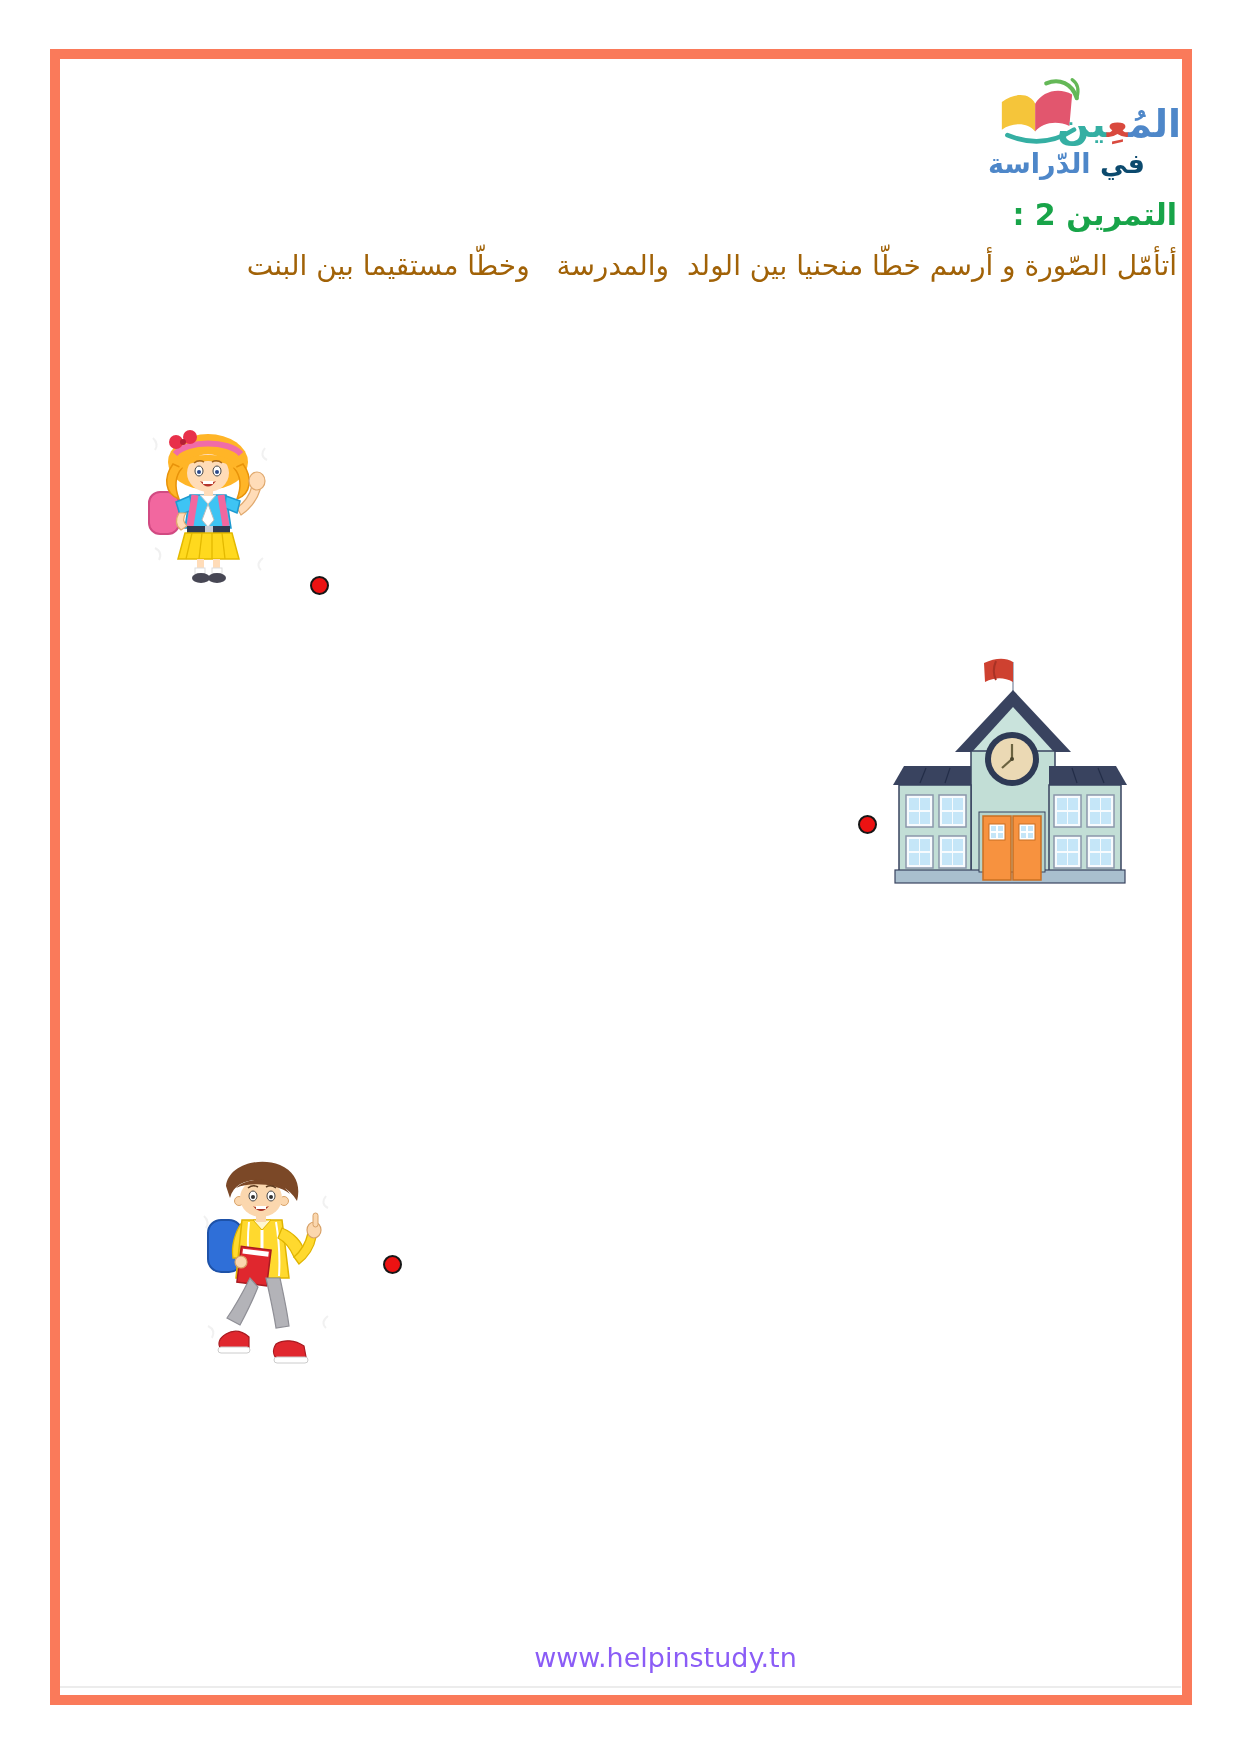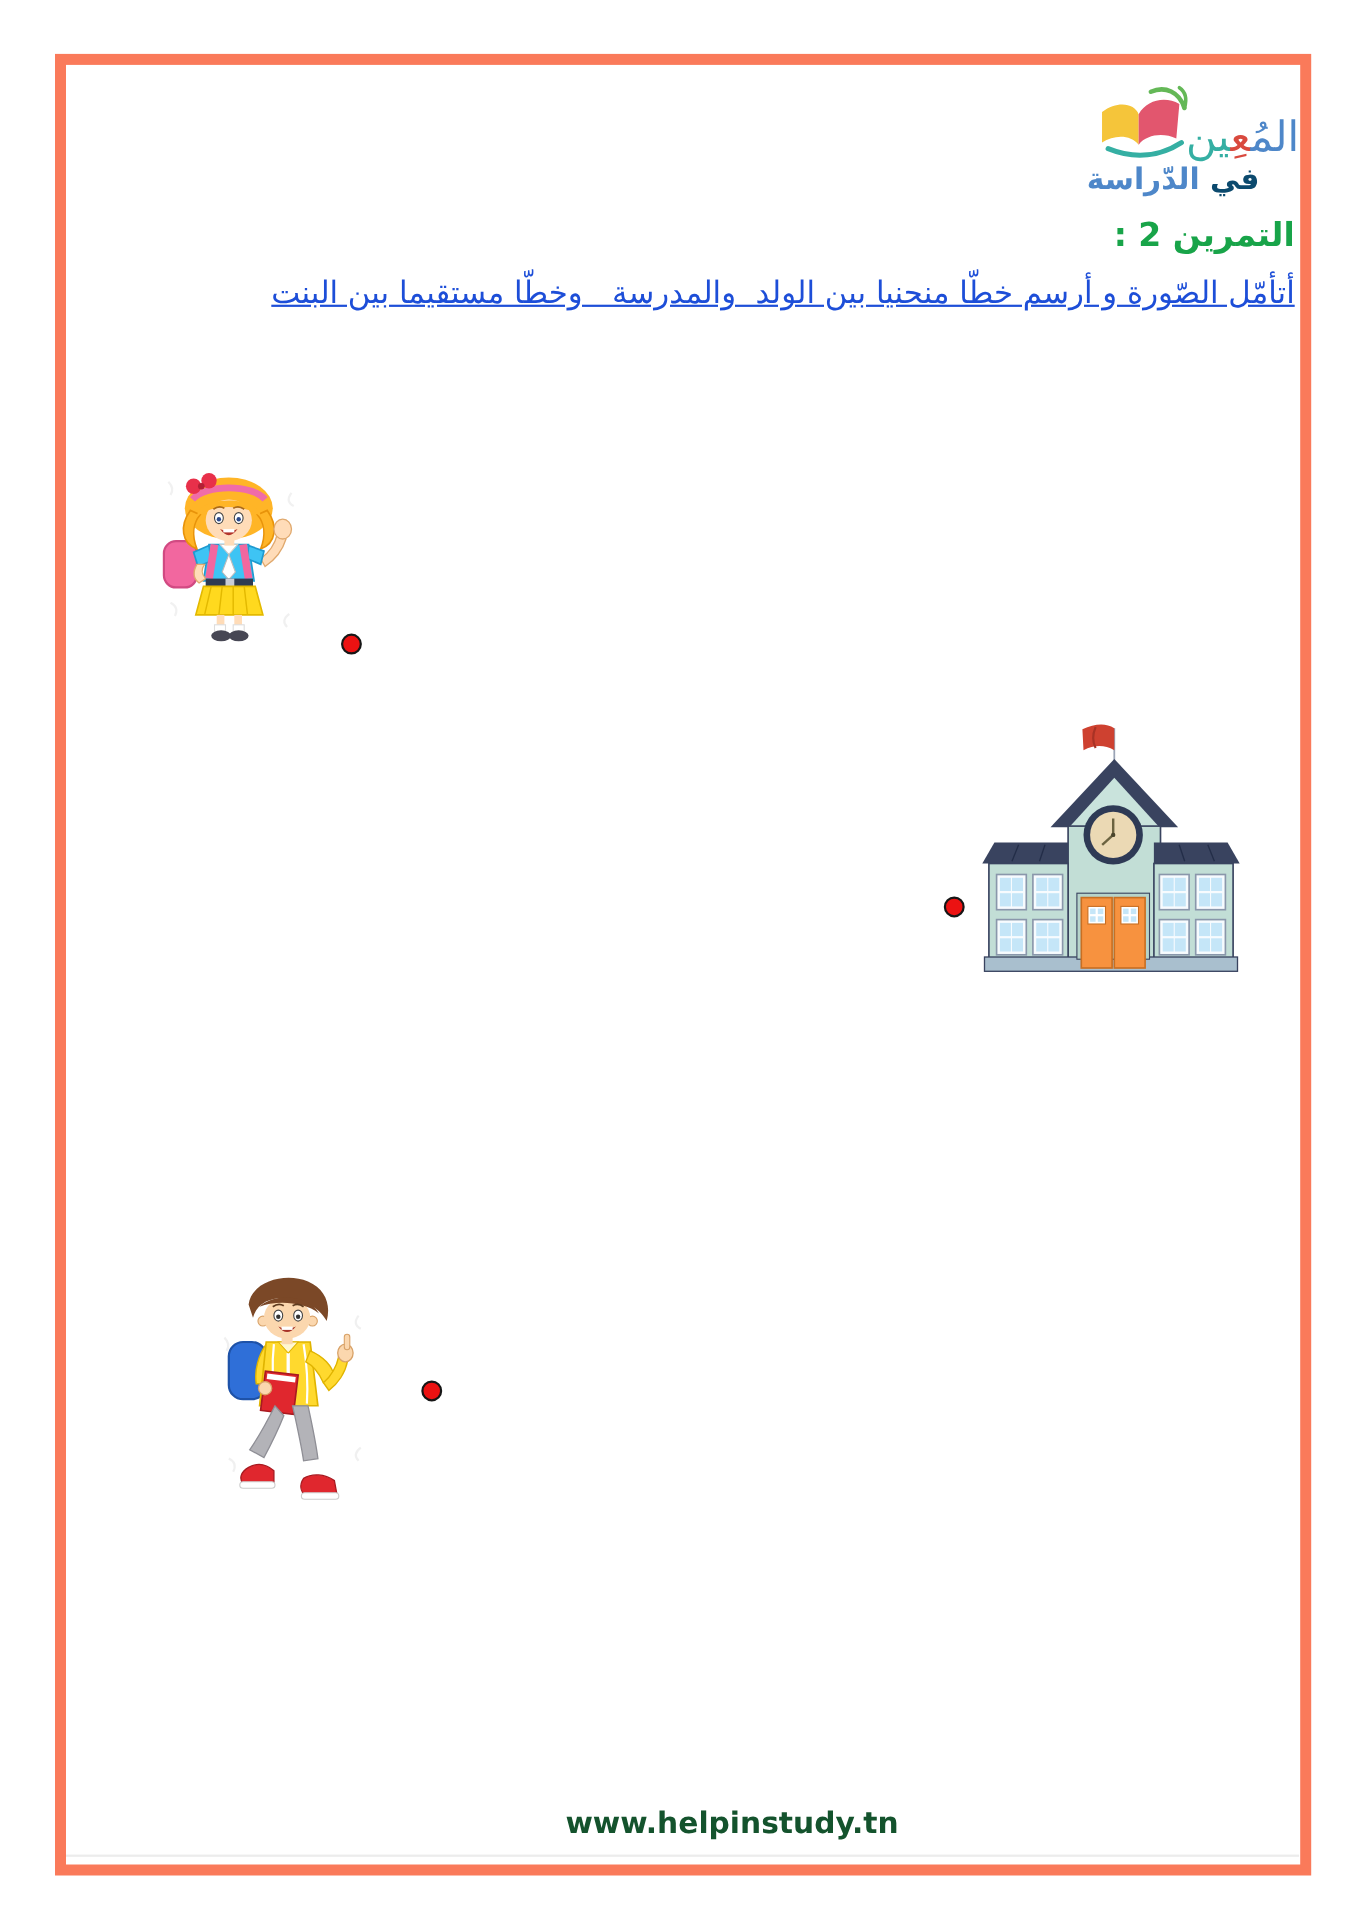--- a/index.html
+++ b/index.html
@@ -4,46 +4,46 @@
 <style>
   html,body{margin:0;padding:0;background:#ffffff;}
   .page{position:relative;width:1241px;height:1754px;background:#fff;
         font-family:"DejaVu Sans", sans-serif;overflow:hidden;}
   .frame{position:absolute;left:50px;top:49px;width:1142px;height:1656px;
          box-sizing:border-box;border:10px solid #FA7A5A;}
   
   .logo{position:absolute;left:985px;top:70px;width:200px;height:120px;}
   .logo-book{position:absolute;left:4px;top:6px;width:96px;height:74px;}
   .logo-line1{position:absolute;right:4px;top:32px;direction:rtl;
-              font-size:38px;font-weight:normal;line-height:44px;white-space:nowrap;}
+              font-size:38px;font-weight:bold;line-height:44px;white-space:nowrap;}
   .logo-line2{position:absolute;right:40px;top:78px;direction:rtl;
               font-size:27px;font-weight:bold;line-height:32px;white-space:nowrap;}
   .lg-blue{color:#4E87C9;} .lg-red{color:#D9493E;} .lg-teal{color:#35AFA3;} .lg-orange{color:#0c4a6e;}
   
   .exercise-title{position:absolute;right:64px;top:197px;direction:rtl;
                   color:#18A449;font-size:30px;font-weight:bold;white-space:nowrap;}
   .instruction{position:absolute;right:64px;left:140px;top:238px;direction:rtl;
-               text-align:right;color:#1d4ed8;font-size:28px;line-height:55px;
-               font-family:"DejaVu Sans", sans-serif;text-decoration:underline;}
+               text-align:right;color:#a16207;font-size:28px;line-height:55px;
+               font-family:"DejaVu Sans", sans-serif;}
   .instruction .line{white-space:pre-wrap;}
   
   .figure{position:absolute;}
   .figure svg{display:block;width:100%;height:100%;}
   .fig-girl{left:145px;top:428px;width:138px;height:158px;}
   .fig-school{left:892px;top:654px;width:236px;height:236px;}
   .fig-boy{left:196px;top:1156px;width:148px;height:212px;}
   .dot{position:absolute;width:19px;height:19px;border-radius:50%;
        background:#EC1212;border:2px solid #161616;box-sizing:border-box;}
   .dot-girl{left:310px;top:576px;}
   .dot-school{left:858px;top:815px;}
   .dot-boy{left:383px;top:1255px;}
   
   .footer-rule{position:absolute;left:60px;right:60px;top:1686px;height:2px;background:#ECECEC;}
   .footer{position:absolute;left:90px;right:0;top:1642px;text-align:center;
-          color:#14532d;font-size:27px;font-weight:bold;}
+          color:#8b5cf6;font-size:27px;font-weight:normal;}
 </style>
 </head>
 <body>
 
 <div class="page">
 
   <div class="frame"></div>
 
   <div class="logo">
     <svg class="logo-book" viewBox="0 0 100 80">

